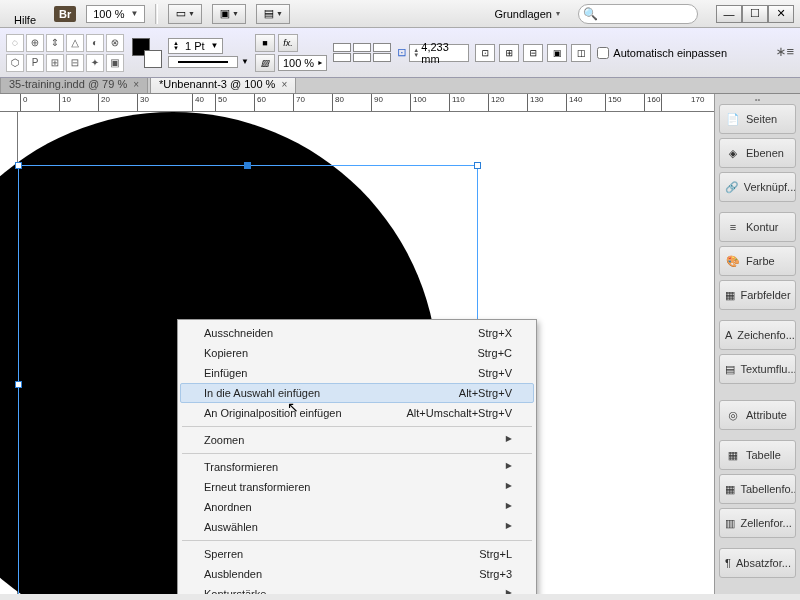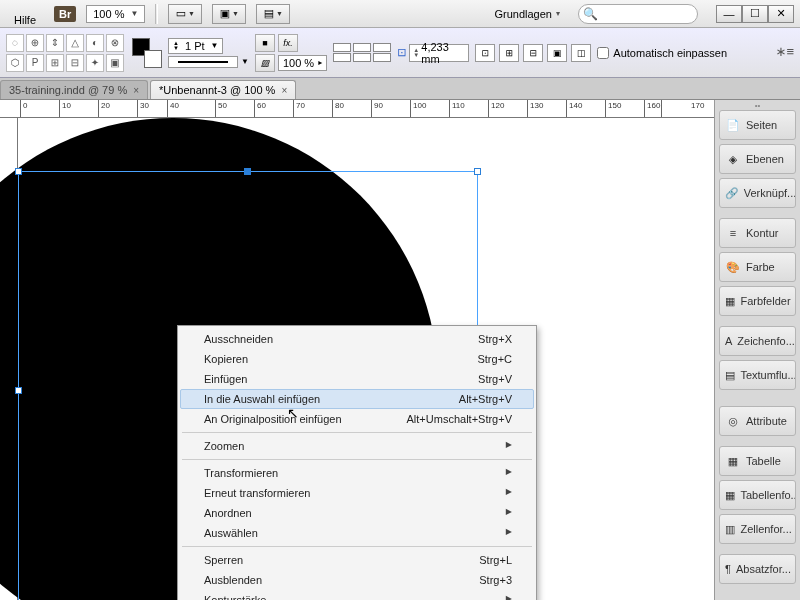--- a/index.html
+++ b/index.html
@@ -37,21 +37,21 @@
 .align-grid div { width:18px; height:9px; border:1px solid #888; background:#fff;}
 .spin { background:#fff; border:1px solid #999; width:60px; height:18px; display:flex; align-items:center; padding:0 3px; gap:2px;}
 .spin .arr { display:flex; flex-direction:column; font-size:6px; line-height:5px; color:#555;}
 .tb-more { display:flex; gap:4px;}
 .tb-more .ic2 { width:20px; height:18px; border:1px solid #999; background:#fff; display:flex; align-items:center; justify-content:center; font-size:9px;}
 .auto-fit { display:flex; align-items:center; gap:4px; }
 .auto-fit input { width:12px; height:12px;}
 .tb-flyout { position:absolute; right:6px; top:16px; font-size:13px; color:#555;}
 
 
-.tabbar { height: 22px; background:#ccc; display:flex; align-items:flex-end; border-bottom:1px solid #888;}
+.tabbar { height: 16px; background:#ccc; display:flex; align-items:flex-end; border-bottom:1px solid #888;}
 .tab { background:linear-gradient(#f5f5f5,#e8e8e8); border:1px solid #999; border-bottom:none; padding:3px 8px; display:flex; align-items:center; gap:6px; margin-right:2px; border-radius:3px 3px 0 0;}
 .tab.inactive { background:#b8b8b8; color:#444;}
 .tab .x { color:#555; font-size:10px;}
 
 
 .ruler { height:18px; background:#fff; border-bottom:1px solid #777; position:relative; overflow:hidden;}
 .ruler .tick { position:absolute; top:0; height:18px; border-left:1px solid #666; font-size:8px; padding-left:2px; padding-top:1px; color:#333;}
 
 
 .main { display:flex; height: calc(600px - 28px - 50px - 22px);}
@@ -203,21 +203,21 @@
     </div>
   </div>
 
 <div class="main">
   <div class="canvas-area">
     <div class="ruler" id="hruler">
         <div class="tick" style="left: 20px;">0</div>
         <div class="tick" style="left: 59px;">10</div>
         <div class="tick" style="left: 98px;">20</div>
         <div class="tick" style="left: 137px;">30</div>
-        <div class="tick" style="left: 167px;">40</div>
+        <div class="tick" style="left: 192px;">40</div>
         <div class="tick" style="left: 215px;">50</div>
         <div class="tick" style="left: 254px;">60</div>
         <div class="tick" style="left: 293px;">70</div>
         <div class="tick" style="left: 332px;">80</div>
         <div class="tick" style="left: 371px;">90</div>
         <div class="tick" style="left: 410px;">100</div>
         <div class="tick" style="left: 449px;">110</div>
         <div class="tick" style="left: 488px;">120</div>
         <div class="tick" style="left: 527px;">130</div>
         <div class="tick" style="left: 566px;">140</div>

